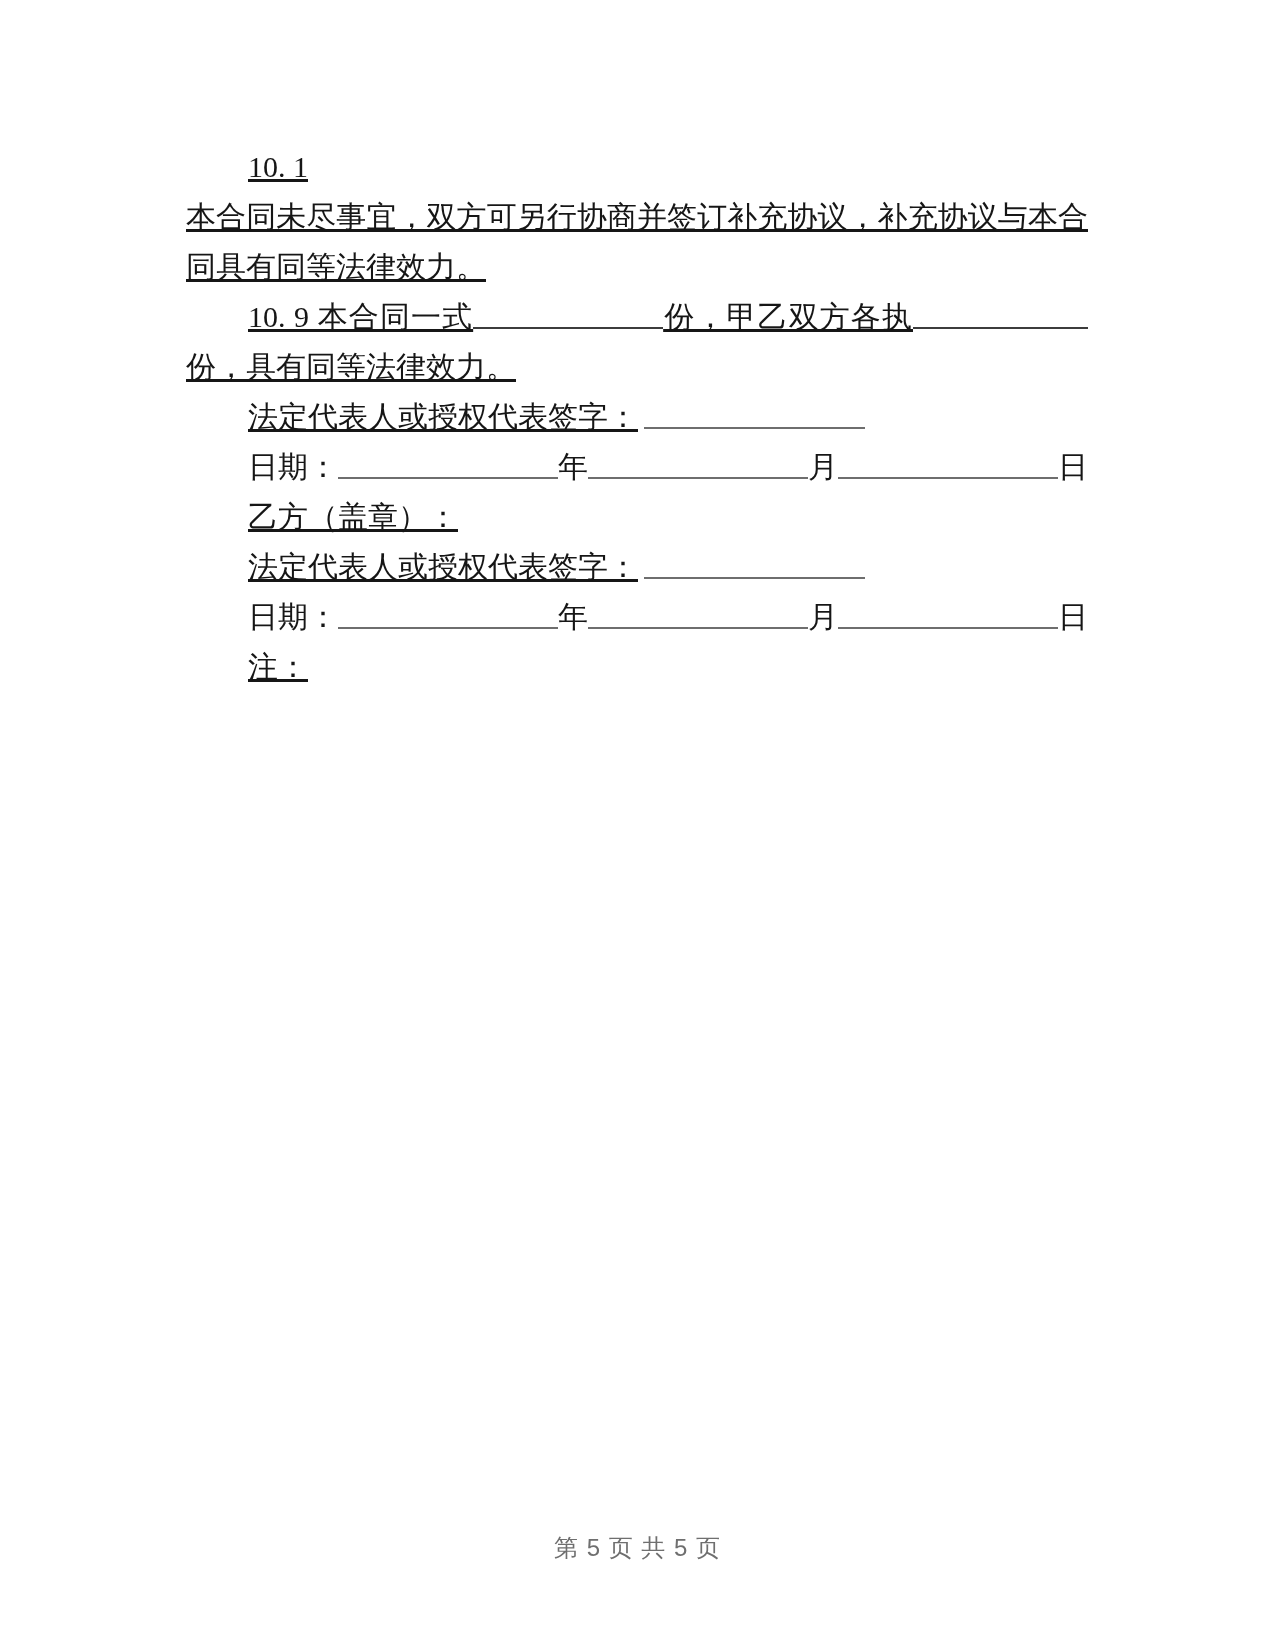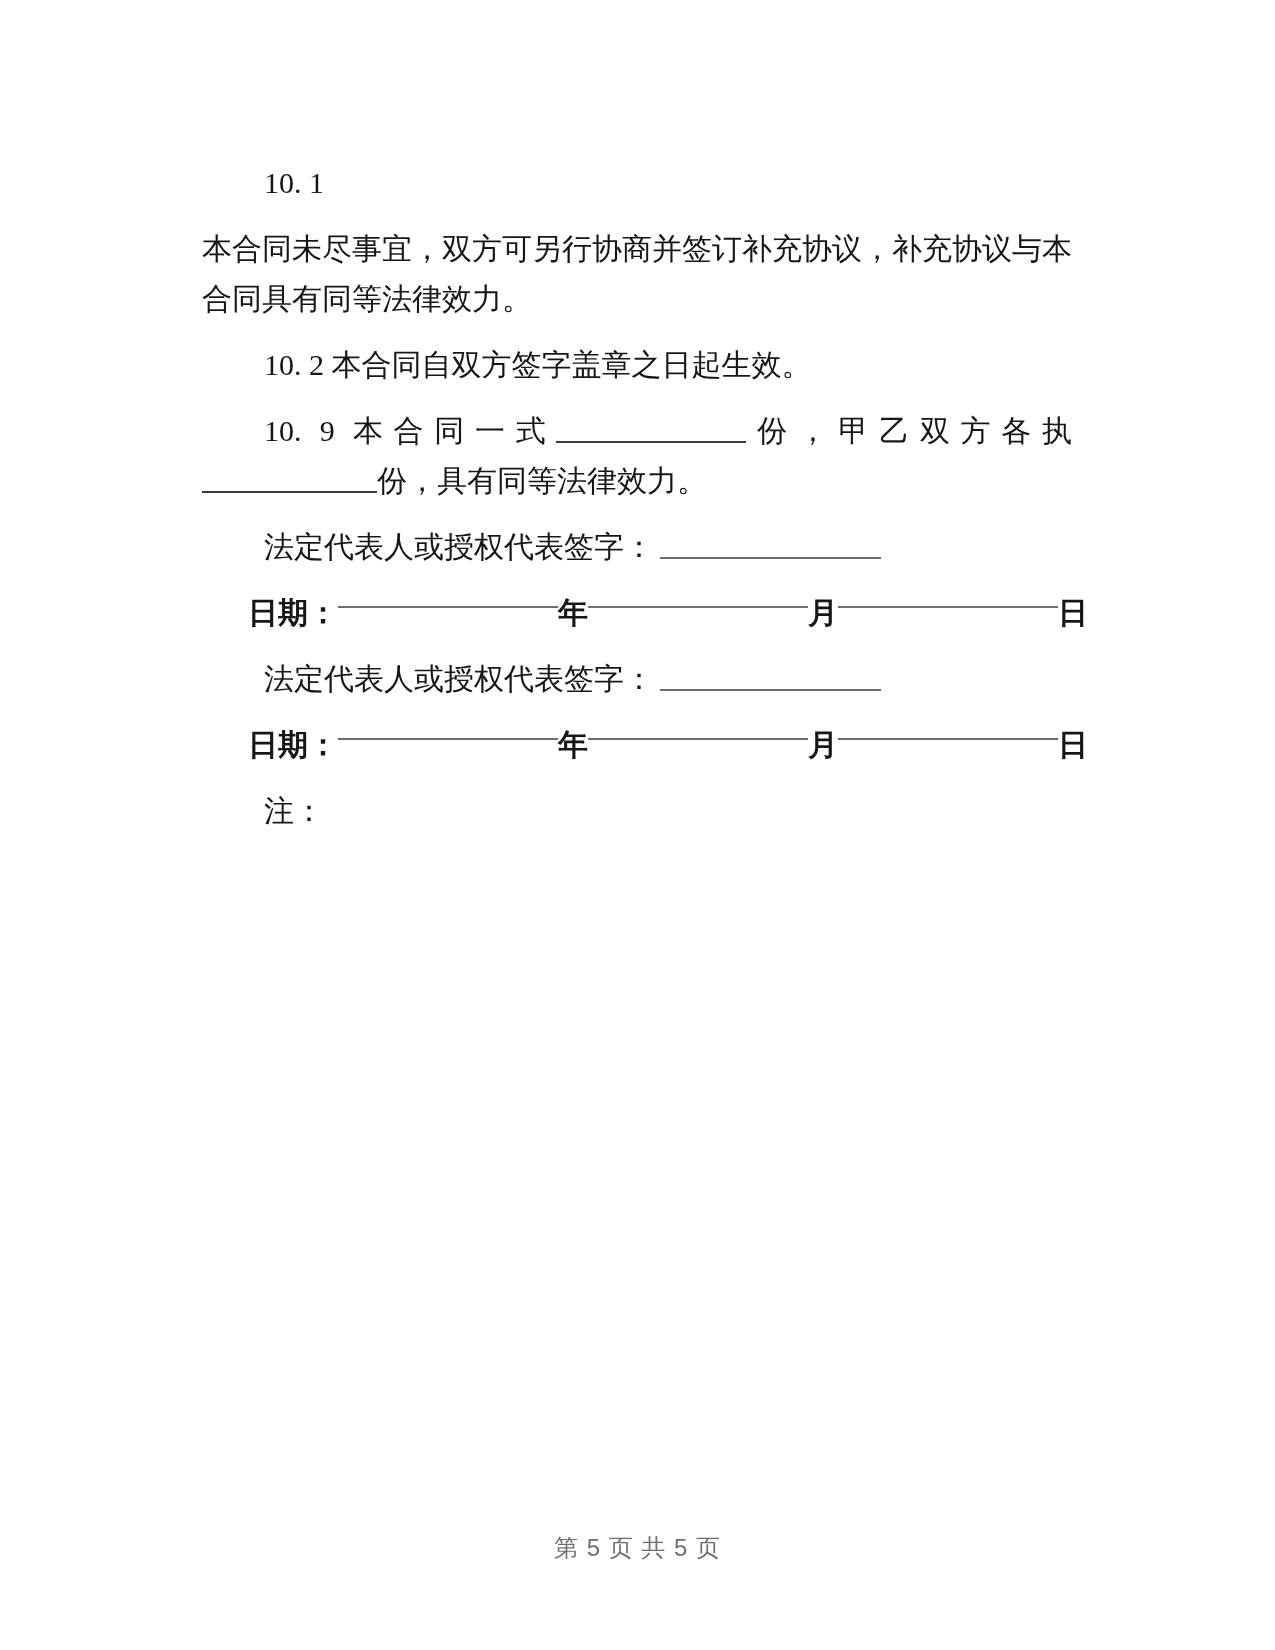--- a/index.html
+++ b/index.html
@@ -18,21 +18,21 @@
     background: #ffffff;
   }
   .doc {
     position: absolute;
     left: 186px;
     top: 142px;
     width: 902px;
     font-size: 30px;
     line-height: 50px;
   }
-  .doc p { margin: 16px; }
+  .doc p { margin: 0; text-decoration: underline; }
   .indent { text-indent: 62px; }
   .justify { text-align: justify; }
 
   
   .blank {
     display: inline-block;
     height: 24px;
     border-bottom: 2px solid #3c3c3c;
     position: relative;
     top: 2px;
@@ -41,24 +41,23 @@
   .blank-copies-each { width: 175px; }
   .blank-signature {
     width: 221px;
     margin-left: 6px;
     border-bottom-color: #6e6e6e;
   }
 
   
   .date-line {
     display: flex;
-    align-items: center;
+    align-items: flex-end;
     height: 50px;
     padding-left: 62px;
-    font-weight: bold;
   }
   .date-line .lbl { line-height: 50px; white-space: pre; }
   .fill {
     flex: 1 1 auto;
     border-bottom: 2px solid #6e6e6e;
     margin-bottom: 13px;
   }
 
   .footer {
     position: absolute;
@@ -77,37 +76,37 @@
 <body>
 
 <div class="page">
 
   <div class="doc">
 
     <p class="indent">10. 1</p>
 
     <p class="justify">本合同未尽事宜，双方可另行协商并签订补充协议，补充协议与本合同具有同等法律效力。</p>
 
-    <p class="indent">10. 2  本合同自双方签字盖章之日起生效。</p>
 
     <p class="indent justify"><span>10. 9  本合同一式</span><span class="blank blank-copies"></span><span>份，甲乙双方各执</span><span class="blank blank-copies-each"></span><span>份，具有同等法律效力。</span></p>
 
 
     <p class="indent"><span>法定代表人或授权代表签字：</span><span class="blank blank-signature"></span></p>
 
     <div class="date-line">
       <span class="lbl">日期：</span>
       <span class="fill"></span>
       <span class="lbl">年</span>
       <span class="fill"></span>
       <span class="lbl">月</span>
       <span class="fill"></span>
       <span class="lbl">日</span>
     </div>
 
+    <p class="indent">乙方（盖章）：</p>
 
     <p class="indent"><span>法定代表人或授权代表签字：</span><span class="blank blank-signature"></span></p>
 
     <div class="date-line">
       <span class="lbl">日期：</span>
       <span class="fill"></span>
       <span class="lbl">年</span>
       <span class="fill"></span>
       <span class="lbl">月</span>
       <span class="fill"></span>

